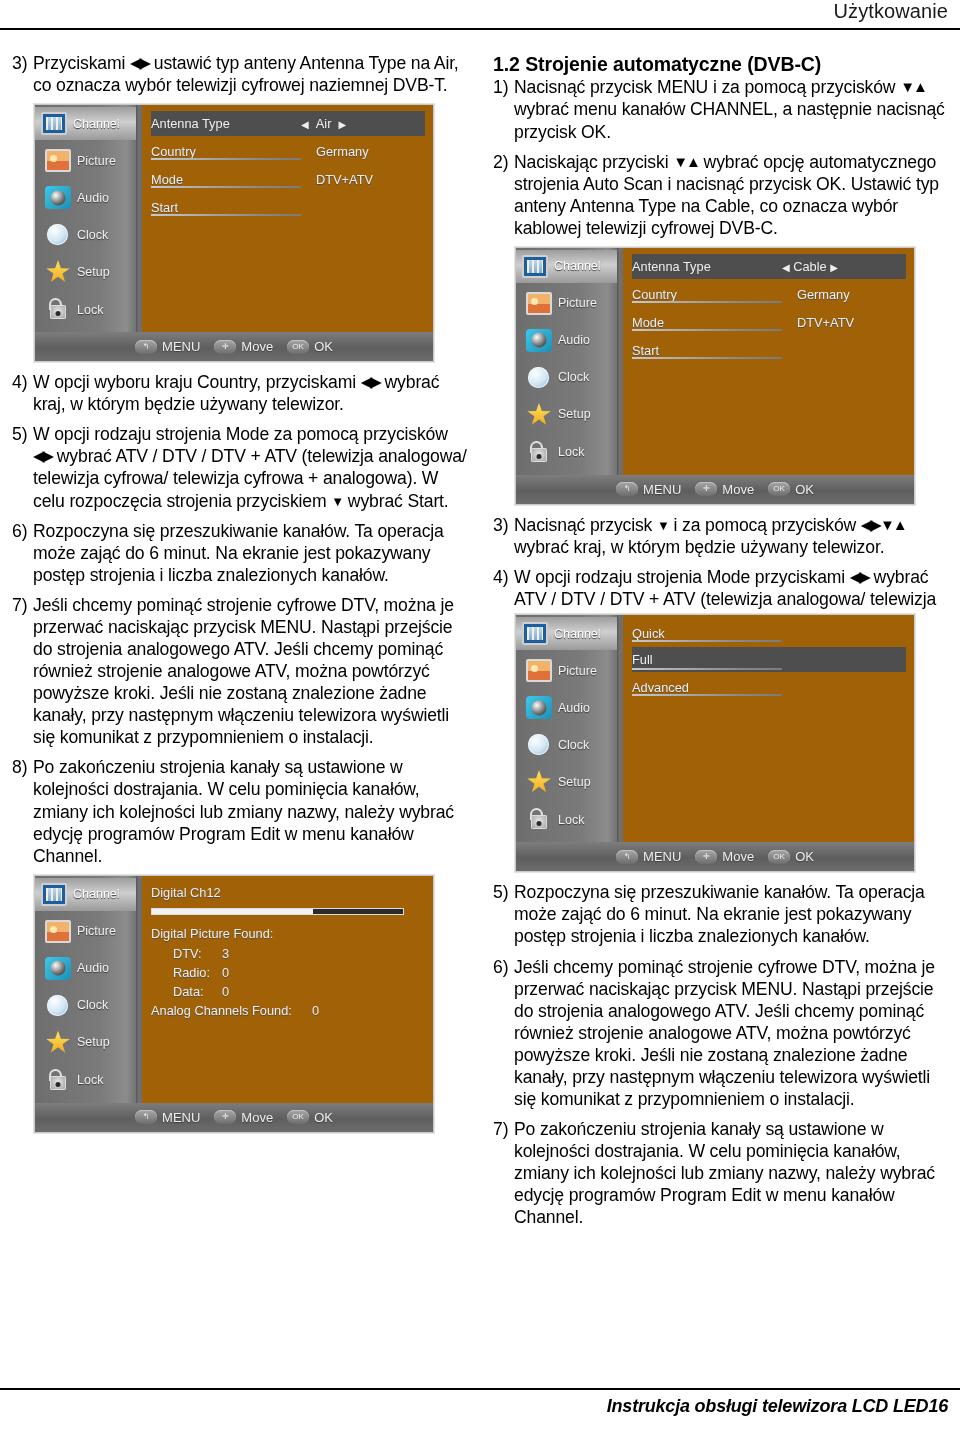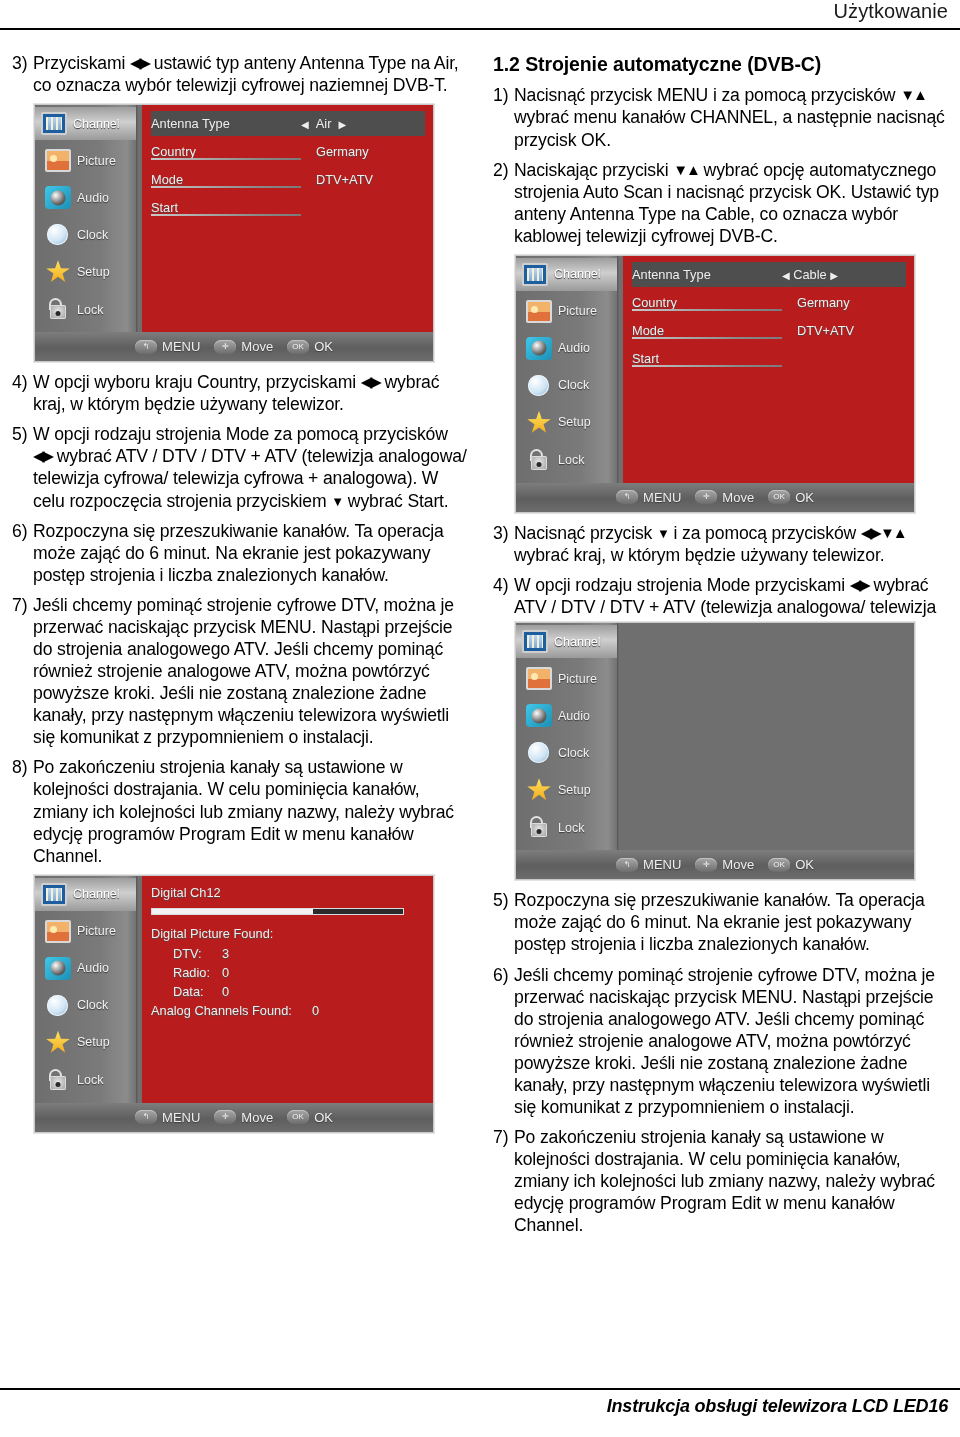--- a/index.html
+++ b/index.html
@@ -26,21 +26,21 @@
   }
 
   
   .col { position: absolute; top: 52px; width: 455px; }
   .col-left  { left: 12px; }
   .col-right { left: 493px; }
 
   
   .sec-title {
     font-size: 19.5px; font-weight: bold; line-height: 1.25;
-    margin-bottom: 8px; letter-spacing: -.1px;
+    margin-bottom: 0; letter-spacing: -.1px;
   }
   .item {
     display: flex; font-size: 17.6px; line-height: 1.255;
     margin-bottom: 8px; letter-spacing: -.15px;
   }
   .item .num { flex: 0 0 auto; width: 21px; }
   .item .body { flex: 1 1 auto; }
   .gl { font-size: 15px; letter-spacing: -2px; vertical-align: 1px; }
   .gl2 { font-size: 13px; letter-spacing: -1px; vertical-align: 1px; }
 
@@ -109,21 +109,21 @@
     border-radius:2px; background: radial-gradient(circle at 50% 45%, #e8e8e8, #9a9a9a);
     box-shadow: inset 0 0 0 1px #dcdcdc; }
   .ic-lock b{ position:absolute; left:50%; top:13px; transform:translateX(-50%);
     width:5px; height:5px; border-radius:50%; background:#2a2a2a; }
   .ic-lock u{ position:absolute; left:4px; top:0px; width:13px; height:12px;
     border:2.4px solid #e3e3e3; border-bottom:none; border-radius:7px 7px 0 0; }
 
   
   .osd-pane {
     position: absolute; left: 107px; top: 0; right: 0; height: 227px;
-    background: #b91c1c;
+    background: #a16207;
   }
   .osd-row {
     position: absolute; left: 9px; right: 8px; height: 25px;
     display: flex; align-items: center;
   }
   .osd-row .lbl {
     font-size: 12.8px; color: #efefef; text-shadow: 0 1px 1px #4a4a4a;
     white-space: nowrap;
   }
   .osd-row .val {
@@ -504,20 +504,34 @@
         </div>
         <div class="osd-item" style="top:188px">
           <span class="osd-ic ic-lock">
               <u></u>
               <i></i>
               <b></b>
             </span>
           <span class="osd-lbl">Lock</span>
         </div>
       </div>
+      <div class="osd-pane">
+        <div class="osd-row" style="top:6px">
+          <span class="lbl">Quick</span>
+        </div>
+        <div class="osd-sep" style="top:25px"></div>
+        <div class="osd-row hl" style="top:32px">
+          <span class="lbl">Full</span>
+        </div>
+        <div class="osd-sep" style="top:53px"></div>
+        <div class="osd-row" style="top:60px">
+          <span class="lbl">Advanced</span>
+        </div>
+        <div class="osd-sep" style="top:79px"></div>
+      </div>
       <div class="osd-footer">
         <span class="osd-fbtn">
           <span class="osd-fkey">↰</span>
           <span class="osd-flbl">MENU</span>
         </span>
         <span class="osd-fbtn">
           <span class="osd-fkey">✛</span>
           <span class="osd-flbl">Move</span>
         </span>
         <span class="osd-fbtn">

